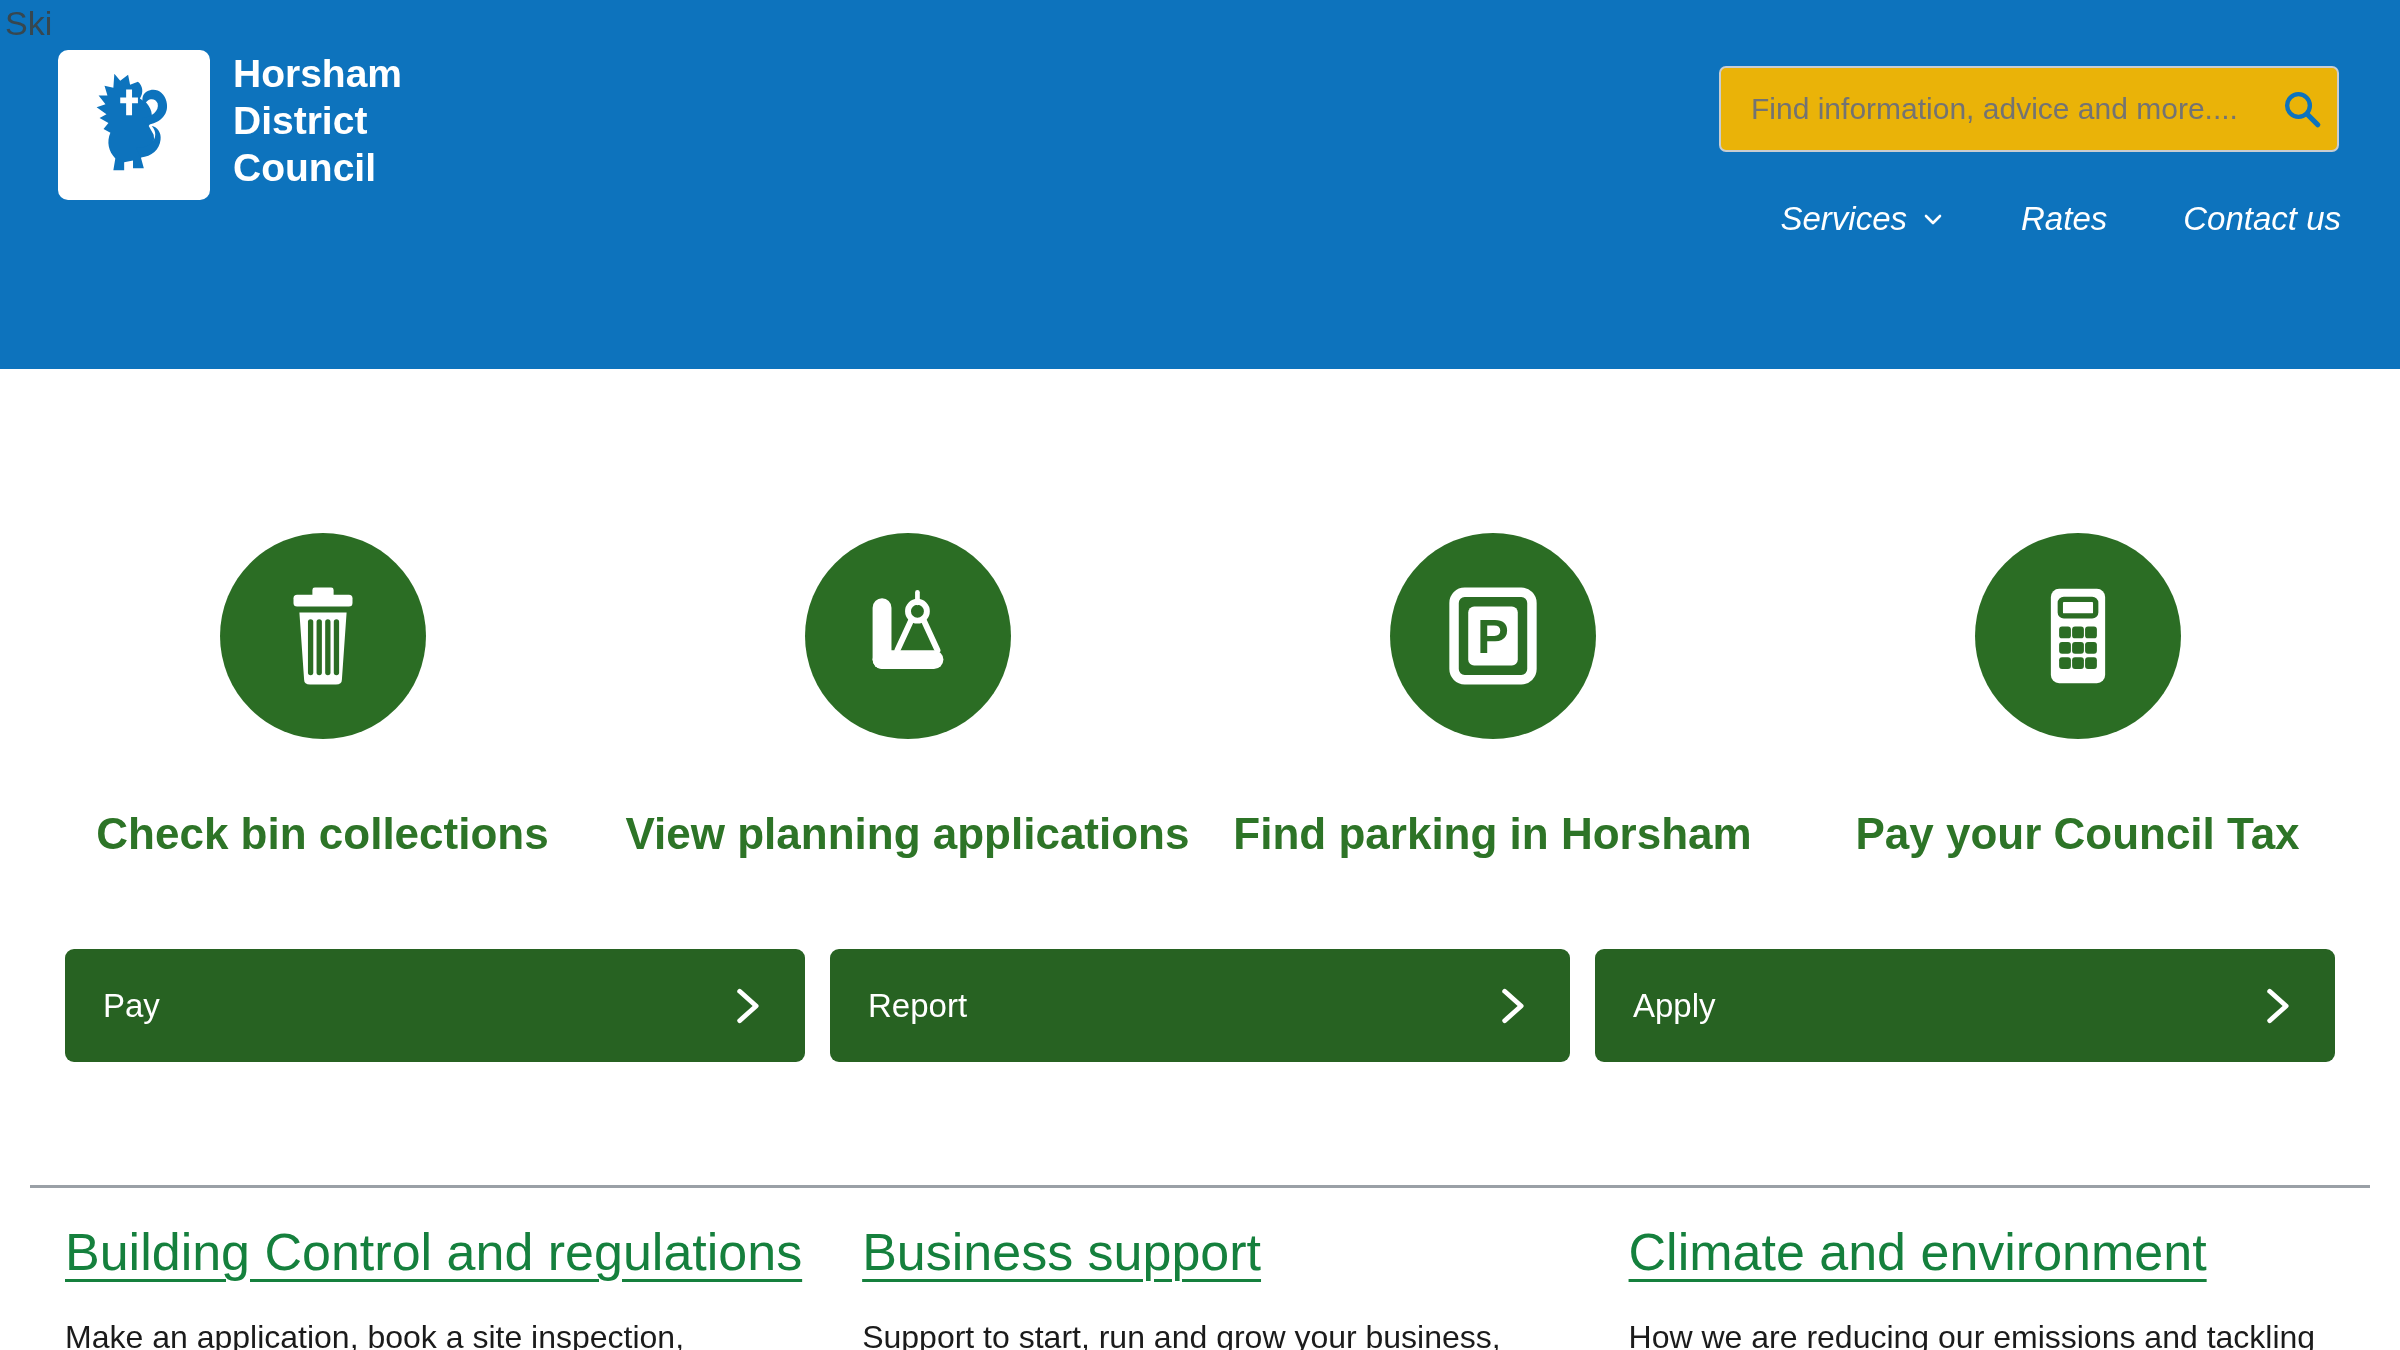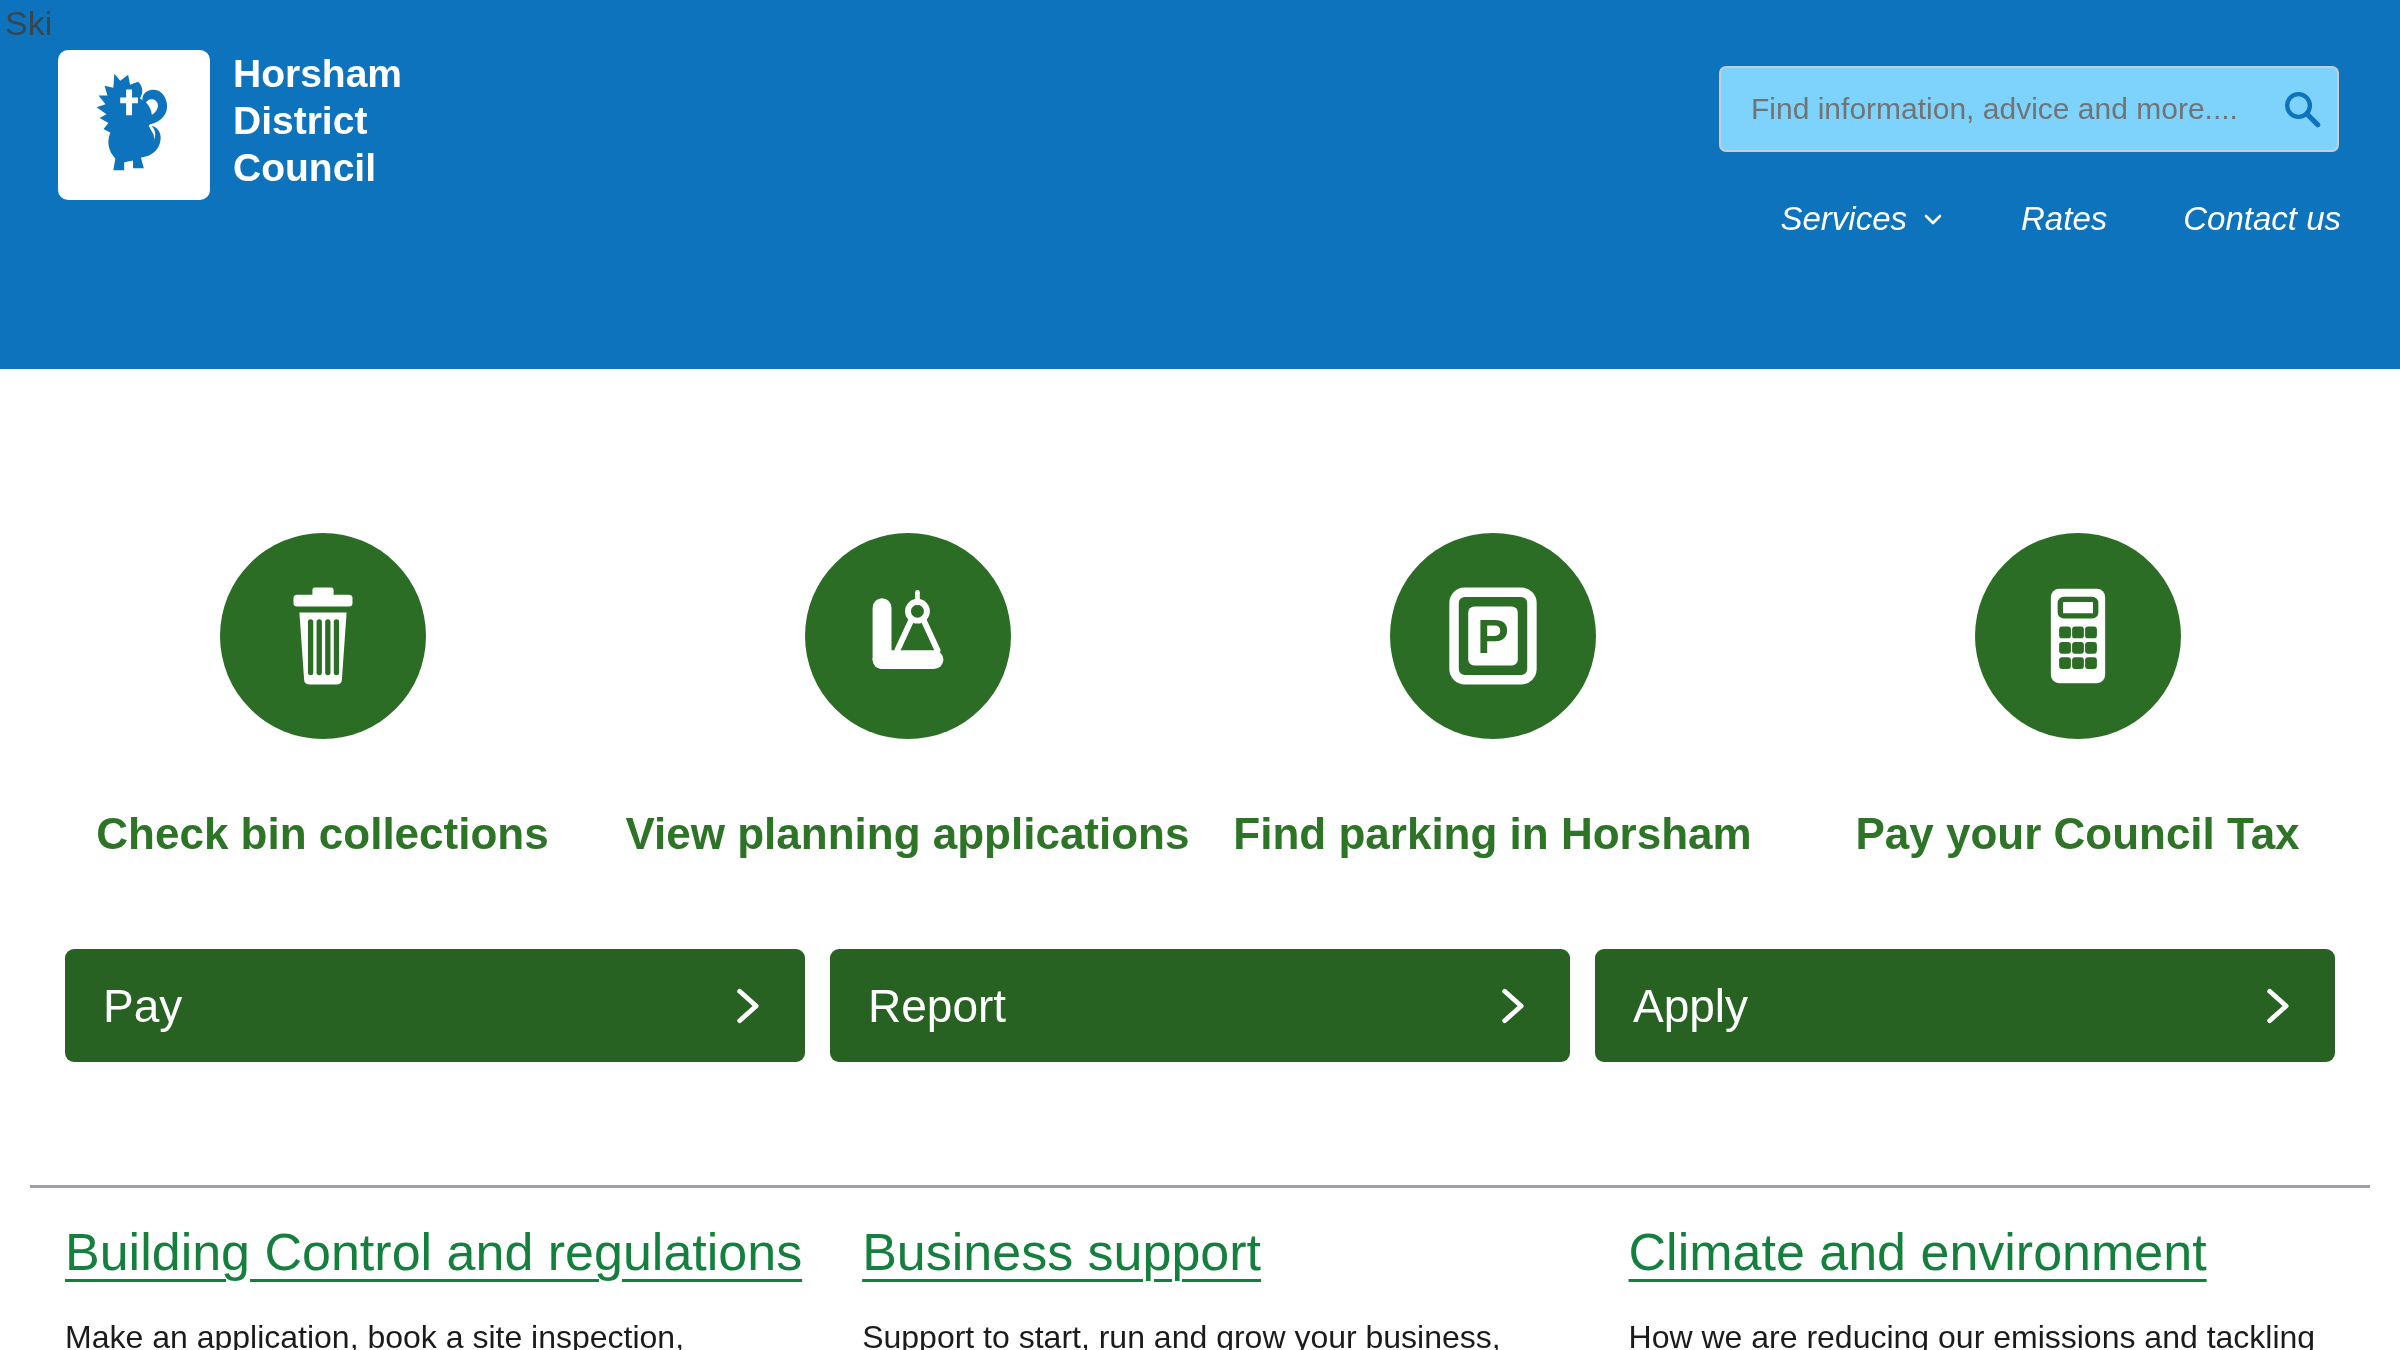--- a/index.html
+++ b/index.html
@@ -22,21 +22,21 @@
     background:#ffffff;border-radius:10px;display:flex;align-items:center;justify-content:center;
     text-decoration:none;
   }
   .logo svg{width:118px;height:126px;}
   .logo-text{
     position:absolute;left:233px;top:50px;color:#ffffff;
     font-size:39px;line-height:47px;font-weight:600;white-space:pre;
   }
   .search-box{
     position:absolute;left:1719px;top:66px;width:620px;height:86px;
-    background:#7dd3fc;border:2px solid #c8cdd2;border-radius:7px;box-sizing:border-box;
+    background:#eab308;border:2px solid #c8cdd2;border-radius:7px;box-sizing:border-box;
     display:flex;align-items:center;
   }
   .search-box input{
     flex:1;border:none;outline:none;background:transparent;
     font-family:"Liberation Sans", sans-serif;font-size:30px;color:#333;
     padding:0 0 0 30px;
   }
   .search-box input::placeholder{color:#737373;opacity:1;}
   .search-btn{
     width:70px;height:80px;border:none;background:transparent;cursor:pointer;
@@ -61,21 +61,21 @@
   .tile-circle svg{width:118px;height:118px;}
   .tile-label{
     margin-top:70px;font-size:44px;font-weight:bold;color:#2d7427;white-space:nowrap;
   }
   
   .actions{
     margin:90px 65px 0 65px;display:grid;grid-template-columns:repeat(3,1fr);gap:25px;
   }
   .action-btn{
     height:113px;background:#276222;border:none;border-radius:9px;cursor:pointer;
-    color:#ffffff;font-family:"Liberation Sans", sans-serif;font-size:46px;
+    color:#ffffff;font-family:"Liberation Sans", sans-serif;font-size:33px;
     display:flex;align-items:center;justify-content:space-between;
     padding:0 36px 0 38px;text-decoration:none;box-sizing:border-box;
   }
   .action-btn .chev{width:44px;height:44px;}
   
   .divider{
     margin:123px 30px 0 30px;border:none;border-top:3px solid #9aa0a6;height:0;
   }
   
   .topics{

